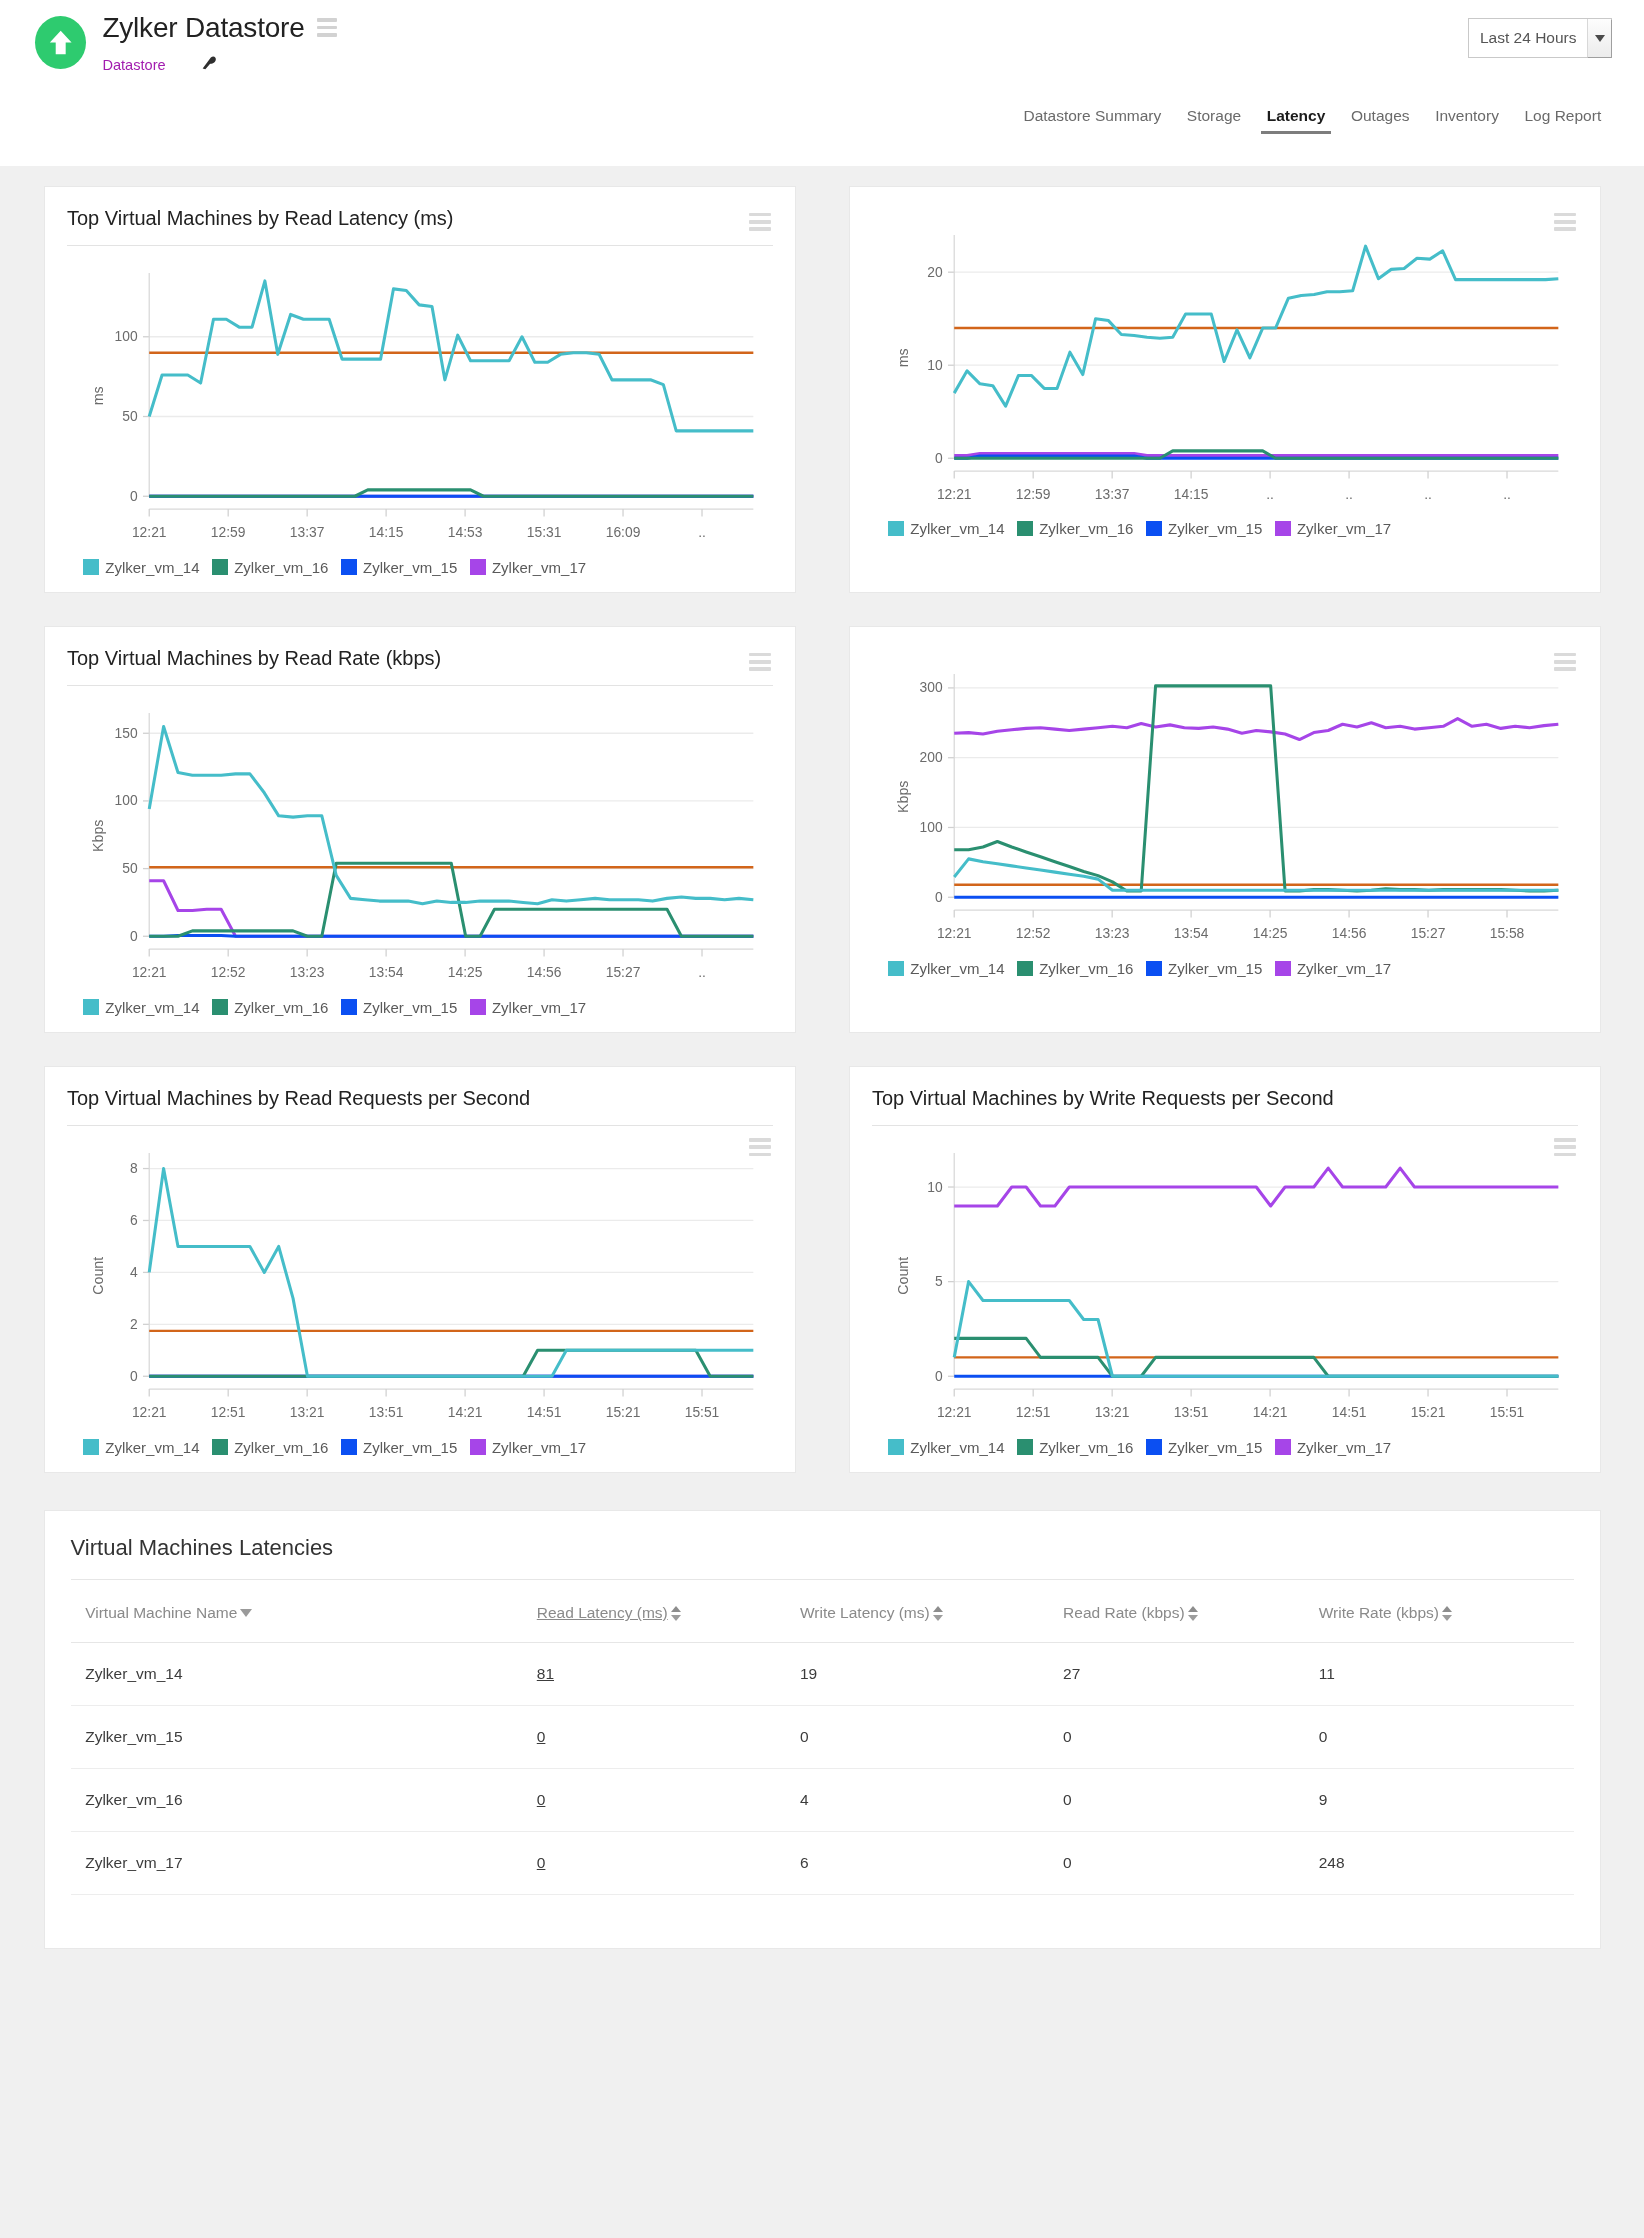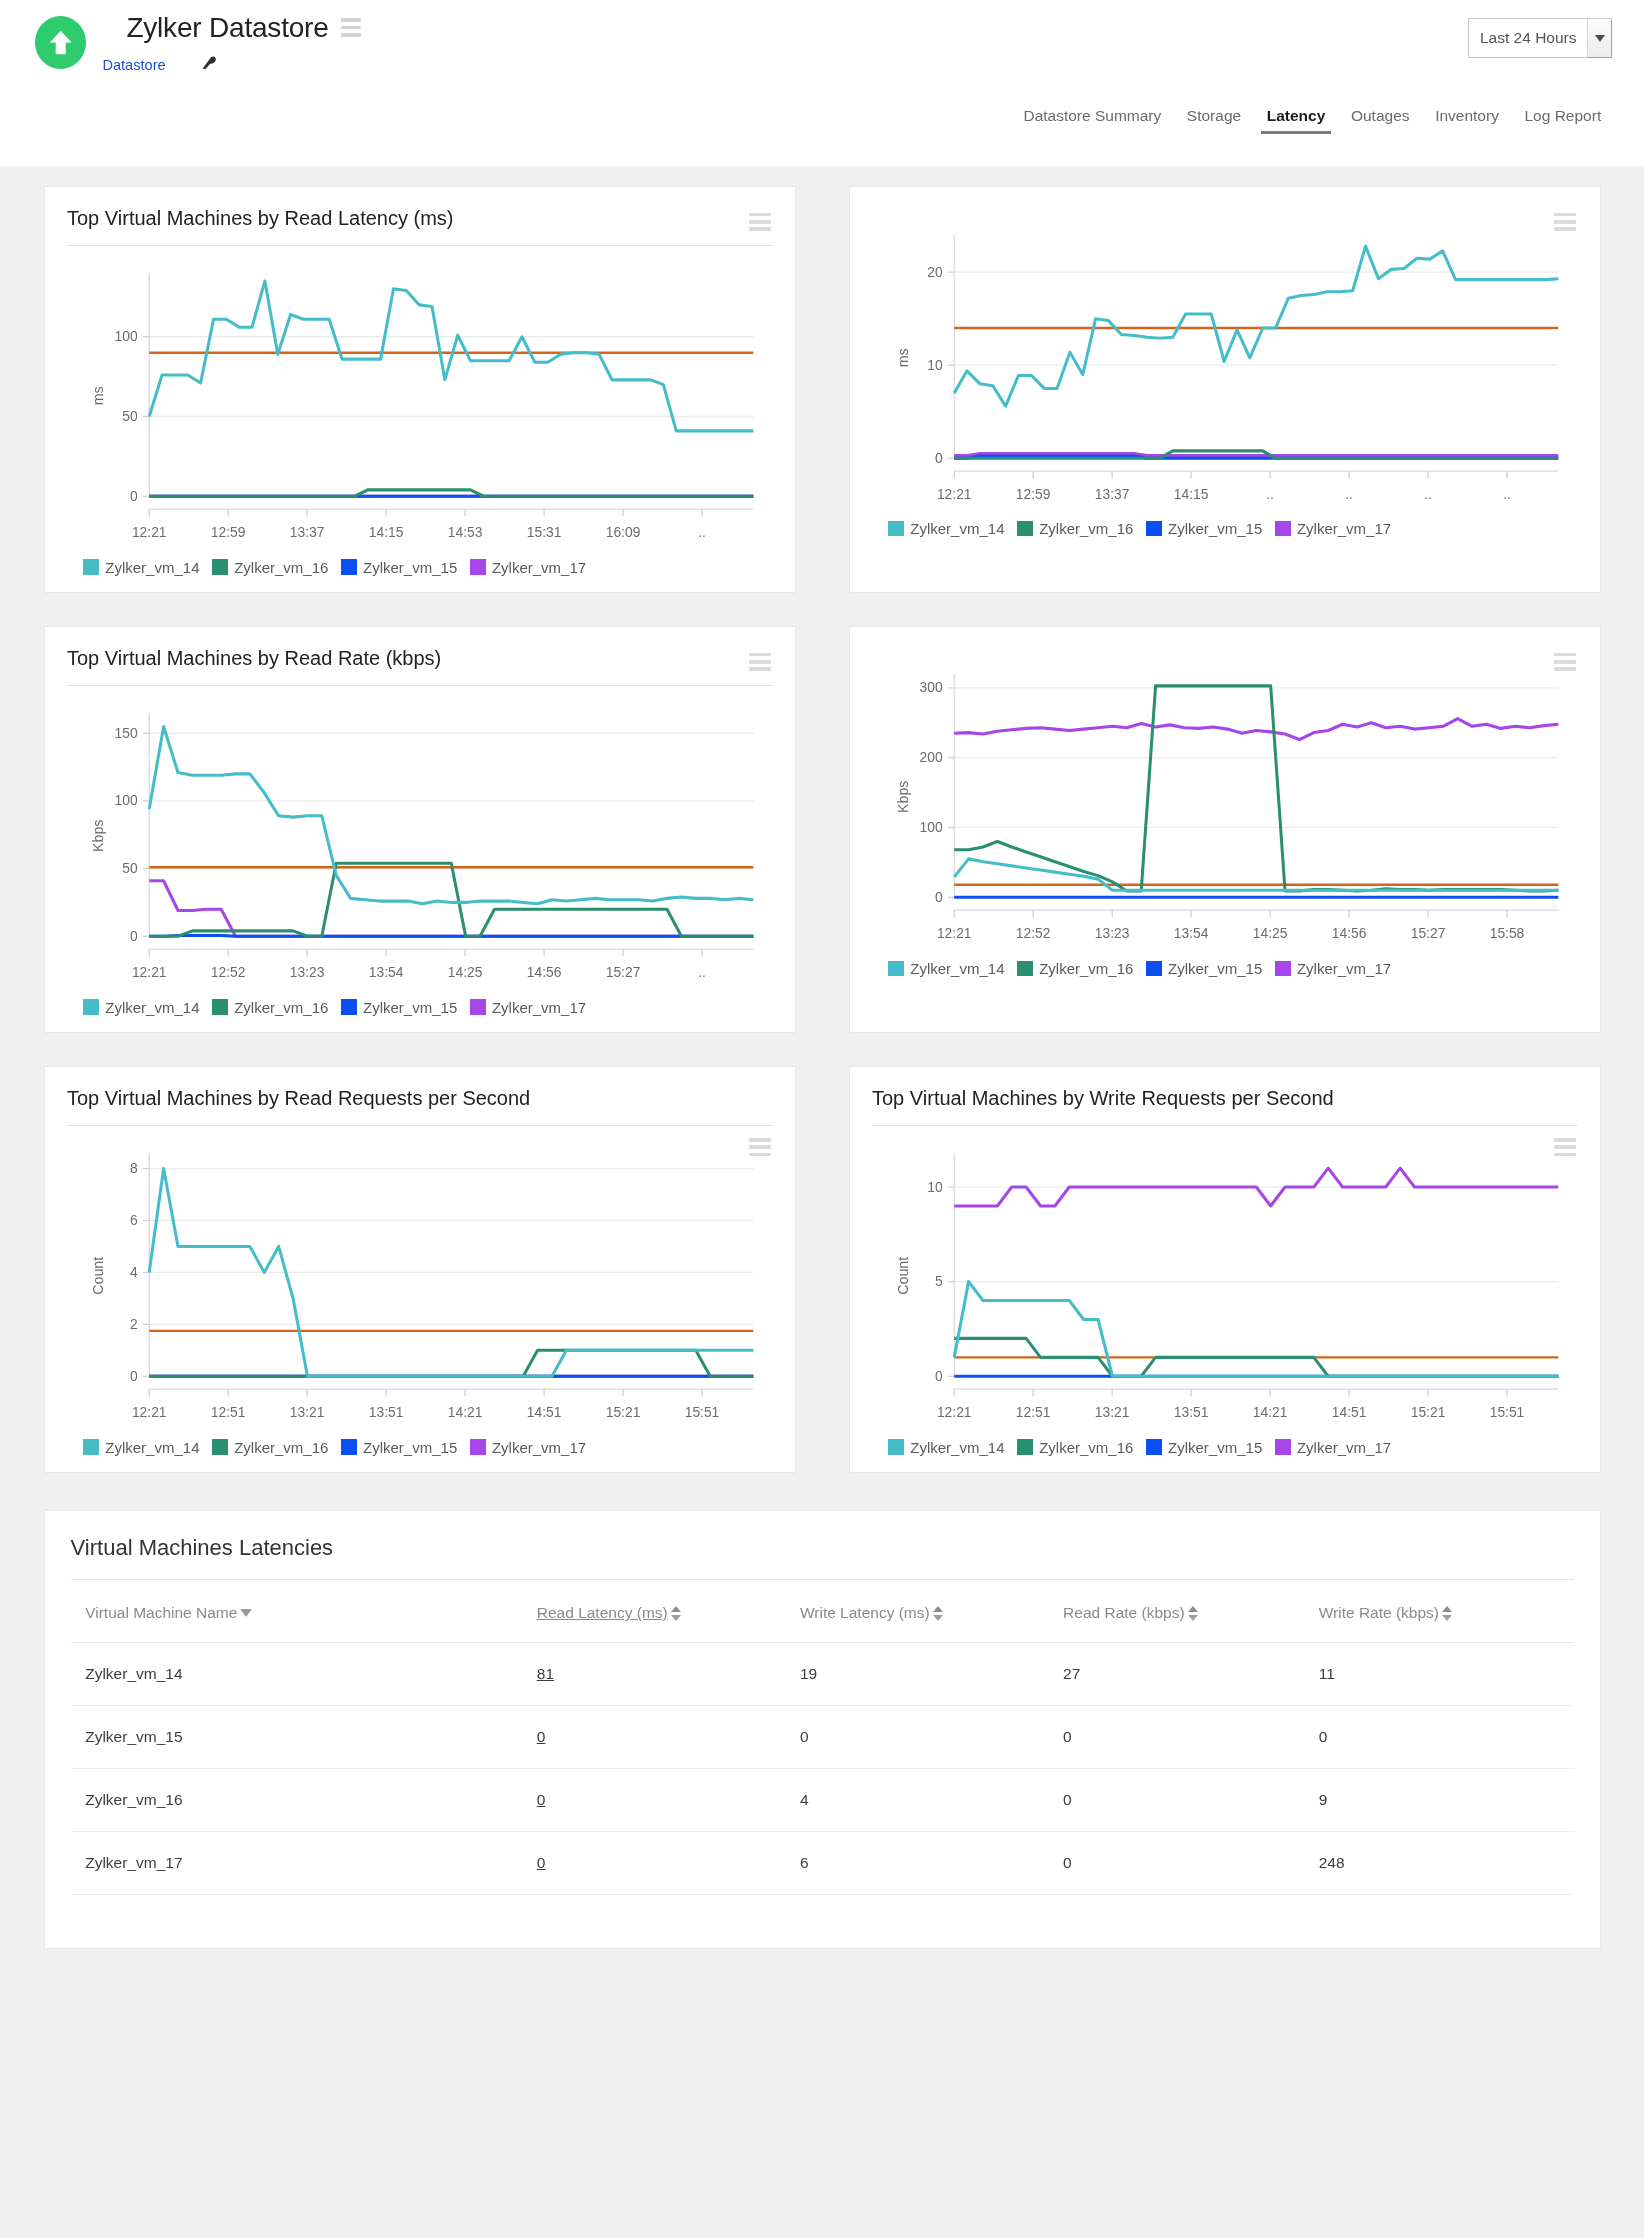--- a/index.html
+++ b/index.html
@@ -22,29 +22,29 @@
   }
   .hdr-row { display:flex; align-items:flex-start; padding:0 35px; }
   .logo-badge {
     width:51px; height:53px; border-radius:50%;
     background:#2ecb6f;
     display:flex; align-items:center; justify-content:center;
     flex:0 0 auto; margin-top:3.7px;
   }
   .logo-badge svg { display:block; }
   .title-block { margin-left:16.4px; }
-  .app-title-line { display:flex; align-items:center;margin-left:24px; }
+  .app-title-line { display:flex; align-items:center; }
   .app-title {
     font-size:28px; color:#222; font-weight:400; letter-spacing:-0.2px;
     line-height:1.05;
   }
   .title-menu-icon { margin-left:12.8px; display:flex; flex-direction:column; gap:3.7px; cursor:pointer; }
   .title-menu-icon i { display:block; width:20px; height:3.7px; background:#d2d2d2; border-radius:0.9px;}
   .bc-row { display:flex; align-items:center; margin-top:11px; }
-  .breadcrumb-link { color:#1d4ed8; font-size:14.6px; text-decoration:none; cursor:pointer; }
+  .breadcrumb-link { color:#a21caf; font-size:14.6px; text-decoration:none; cursor:pointer; }
   .tag-icon { margin-left:33px; cursor:pointer; }
 
   .time-select-wrap { position:absolute; right:33px; top:18.3px; }
   .time-select {
     width:144px; height:40px;
     border:0.9px solid #c9c9c9; background:#fff;
     display:flex; align-items:center; justify-content:space-between;
     font-size:15.5px; color:#555; cursor:pointer;
   }
   .time-select .lbl { padding-left:11px; white-space:nowrap; }

